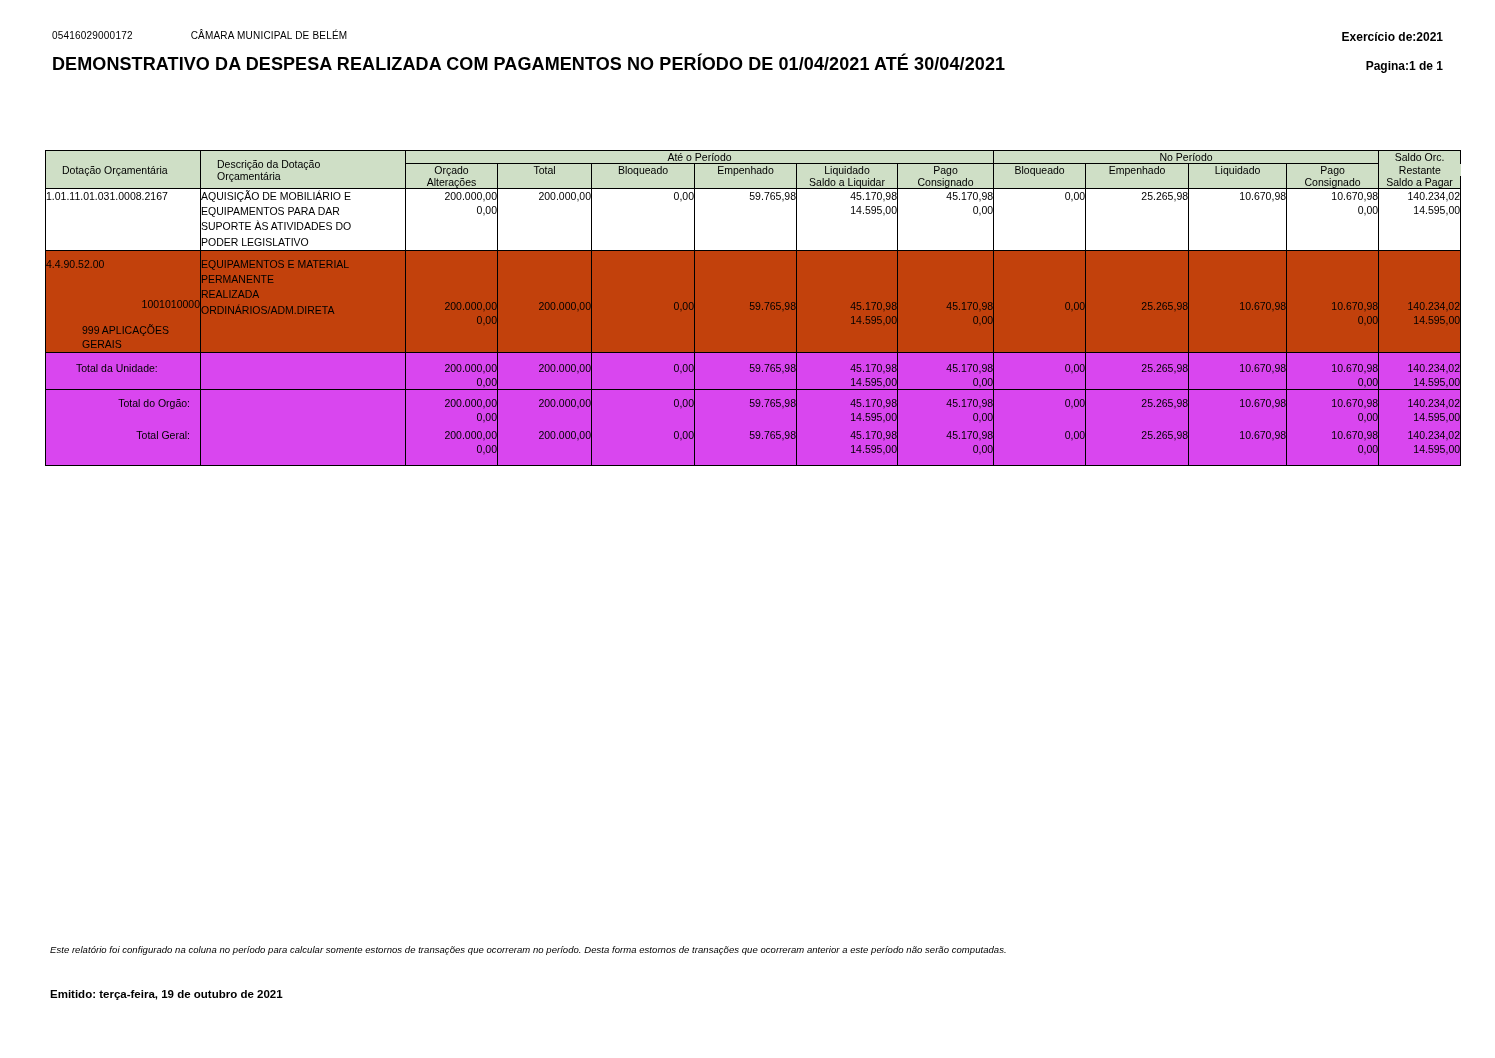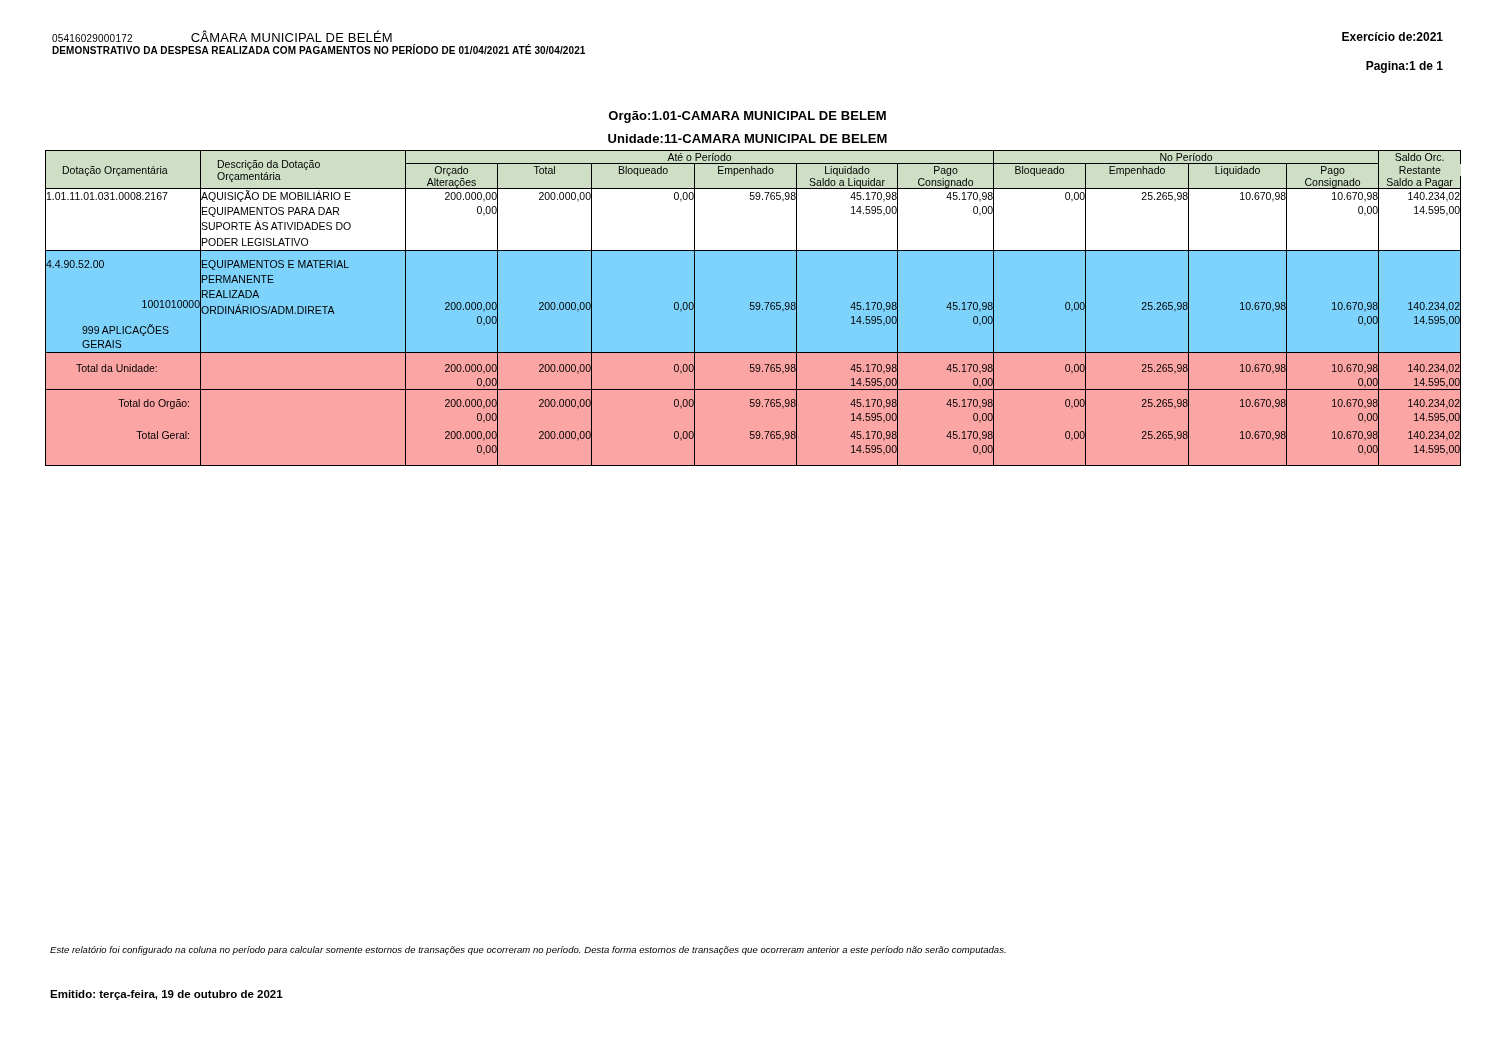--- a/index.html
+++ b/index.html
@@ -32,38 +32,39 @@
   }
   .hdr-row1 {
     display: flex;
     align-items: baseline;
   }
   .hdr-cnpj {
     font-size: 10px;
     letter-spacing: 0.2px;
   }
   .hdr-entity {
-    font-size: 13px;
+    font-size: 10px;
     margin-left: 58px;
     letter-spacing: 0.2px;
   }
   .hdr-right {
     position: absolute;
     right: 0;
     top: 0;
     text-align: right;
     font-size: 12px;
     font-weight: bold;
   }
   .hdr-right .line2 {
     margin-top: 15px;
     font-weight: bold;
   }
   .hdr-title {
-    font-size: 10px;
+    margin-top: 13px;
+    font-size: 18px;
     font-weight: bold;
     letter-spacing: 0.1px;
   }
   .hdr-sub {
     margin-top: 13px;
     font-size: 12.5px;
     font-weight: bold;
   }
 
   .org-block {
@@ -115,22 +116,22 @@
     padding-right: 8px;
   }
   .celltxt {
     padding: 4px 4px 4px 6px;
     line-height: 1.35;
   }
   .two-line div { line-height: 1.45; }
 
   
   .row-white td { background: #ffffff; }
-  .row-green td { background: #7dd3fc; }
-  .row-lightgreen td { background: #fca5a5; }
+  .row-green td { background: #c2410c; }
+  .row-lightgreen td { background: #d946ef; }
   .bold { font-weight: bold; }
 
   .b0 { border: 0 !important; }
   .bt0 { border-top: 0 !important; }
   .bb0 { border-bottom: 0 !important; }
   .indent2 { padding-left: 36px; }
 
   
   .footnote {
     position: absolute;
@@ -159,24 +160,20 @@
       <span class="hdr-cnpj">05416029000172</span>
       <span class="hdr-entity">CÂMARA MUNICIPAL DE BELÉM</span>
     </div>
     <div class="hdr-right">
       <div>Exercício de:2021</div>
       <div class="line2">Pagina:1 de 1</div>
     </div>
     <div class="hdr-title">DEMONSTRATIVO DA DESPESA REALIZADA COM PAGAMENTOS NO PERÍODO DE 01/04/2021 ATÉ 30/04/2021</div>
   </div>
 
-  <div class="org-block">
-    <div class="org-line">Orgão:1.01-CAMARA MUNICIPAL DE BELEM</div>
-    <div class="org-line">Unidade:11-CAMARA MUNICIPAL DE BELEM</div>
-  </div>
 
   <div class="tbl-wrap">
     <table class="main">
       <colgroup>
         <col style="width:155px">
         <col style="width:205px">
         <col style="width:92px">
         <col style="width:94px">
         <col style="width:103px">
         <col style="width:102px">

